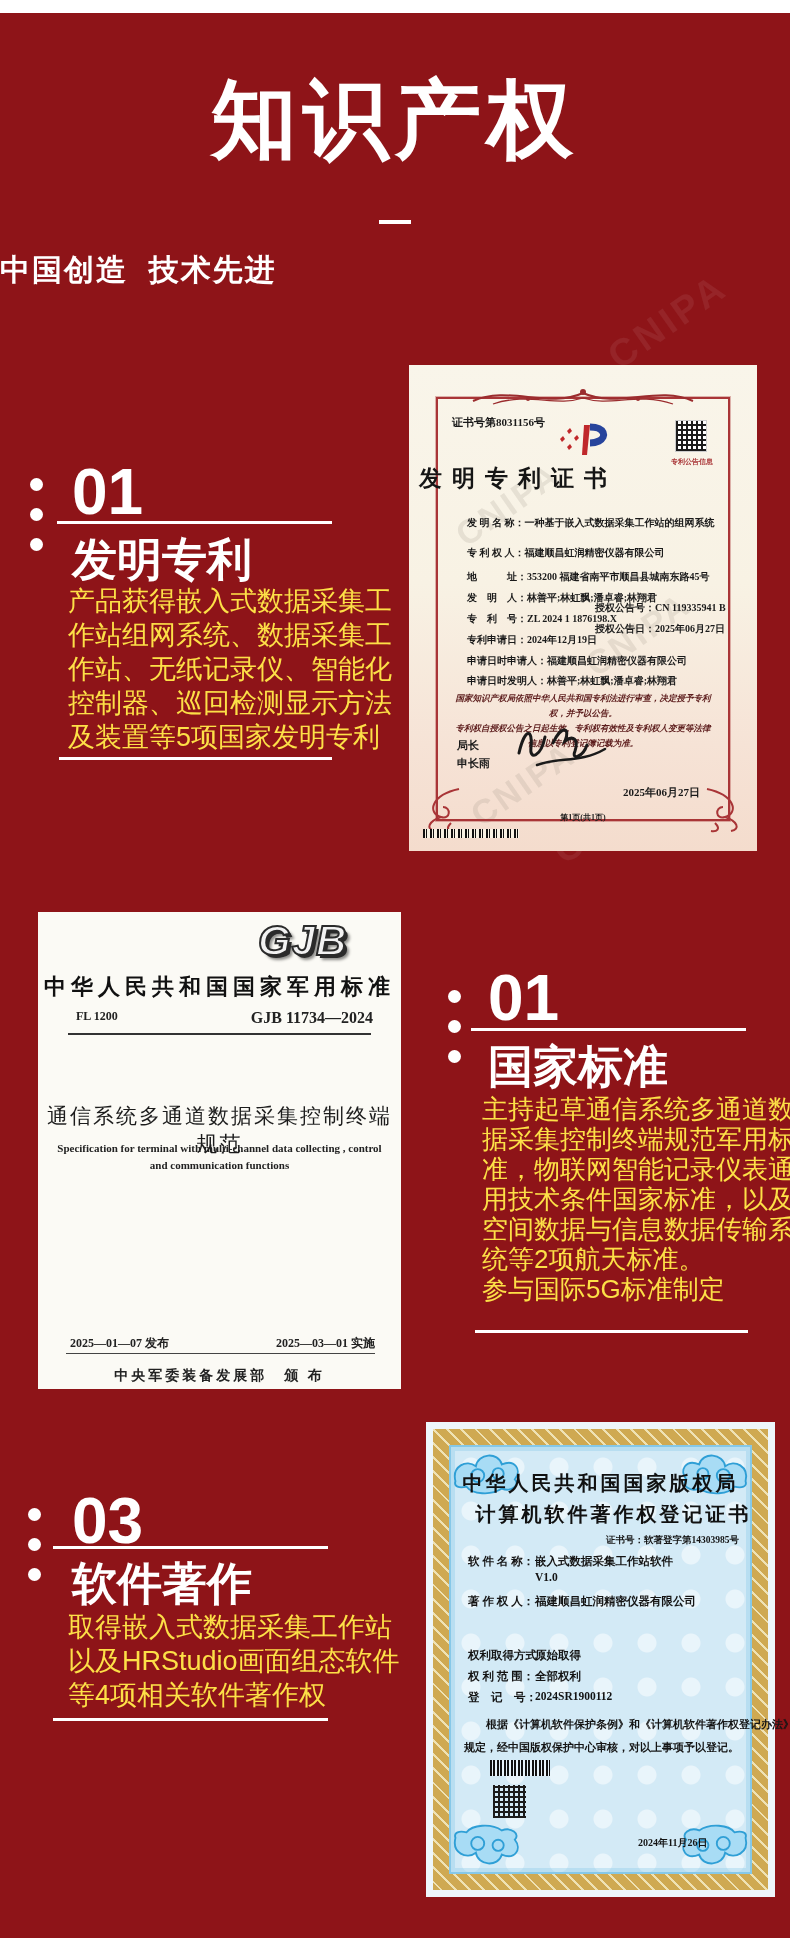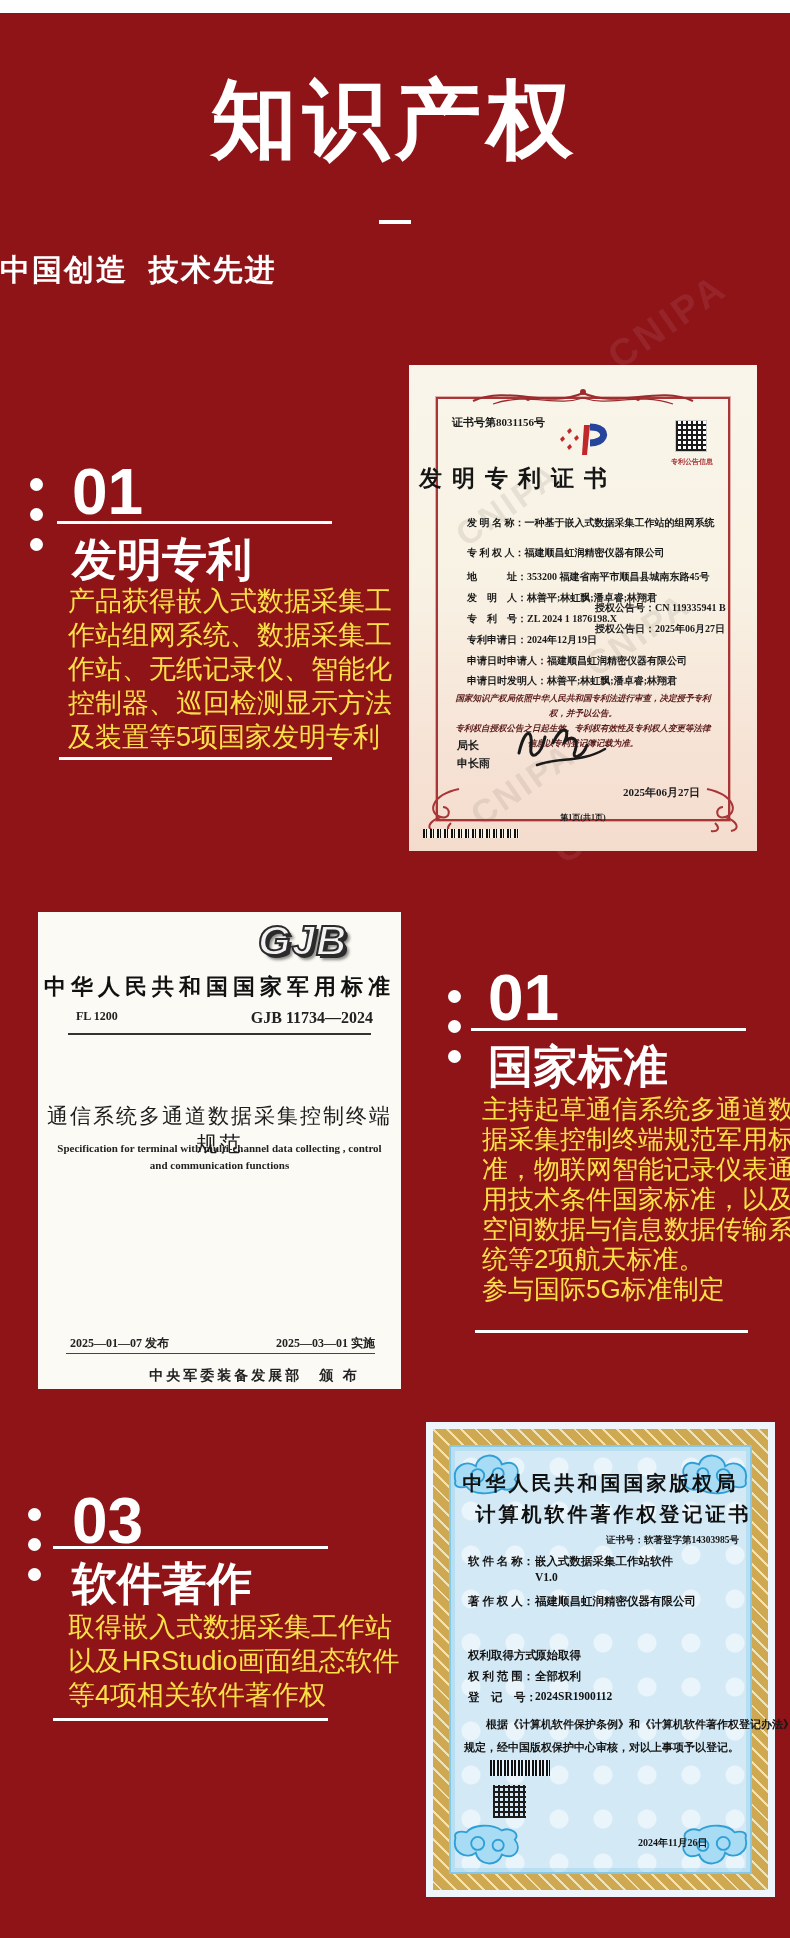--- a/index.html
+++ b/index.html
@@ -75,21 +75,21 @@
   .gjb-code{position:absolute;right:28px;top:97px;font-size:16px;font-weight:700;text-align:center;}
   .gjb-hr1{position:absolute;left:30px;right:30px;top:121px;height:2px;background:#333;}
   .gjb-title{position:absolute;left:0;top:190px;width:100%;text-align:center;
              font-size:21px;letter-spacing:2px;color:#1c1c1c;}
   .gjb-en{position:absolute;left:0;top:228px;width:100%;text-align:center;
           font-size:11px;font-weight:700;color:#222;line-height:1.5;}
   .gjb-release{position:absolute;left:32px;top:423px;font-size:12px;font-weight:700;}
   .gjb-impl{position:absolute;right:26px;top:423px;font-size:12px;font-weight:700;}
   .gjb-hr2{position:absolute;left:28px;right:26px;top:441px;height:1px;background:#444;}
   .gjb-pub{position:absolute;left:0;top:455px;width:100%;text-align:center;
-           font-size:14px;font-weight:700;letter-spacing:3px;white-space:pre;padding-left:35px;}
+           font-size:14px;font-weight:700;letter-spacing:3px;white-space:pre;}
 
   
   .soft{position:absolute;left:426px;top:1422px;width:349px;height:475px;background:#eef6fb;
         font-family:"Liberation Serif",serif;color:#141414;}
   .soft-gold{position:absolute;inset:7px;
              background:repeating-linear-gradient(45deg,#cfa952 0 5px,#efe2b4 5px 7px,#cfa952 7px 10px);}
   .soft-blue{position:absolute;inset:23px;background-color:#d3eaf6;
              background-image:radial-gradient(circle at 20px 20px,rgba(255,255,255,0.5) 0 9px,transparent 10px);
              background-size:44px 44px;border:2px solid #86c8e8;
              box-shadow:inset 0 0 0 4px rgba(134,200,232,0.35);}

